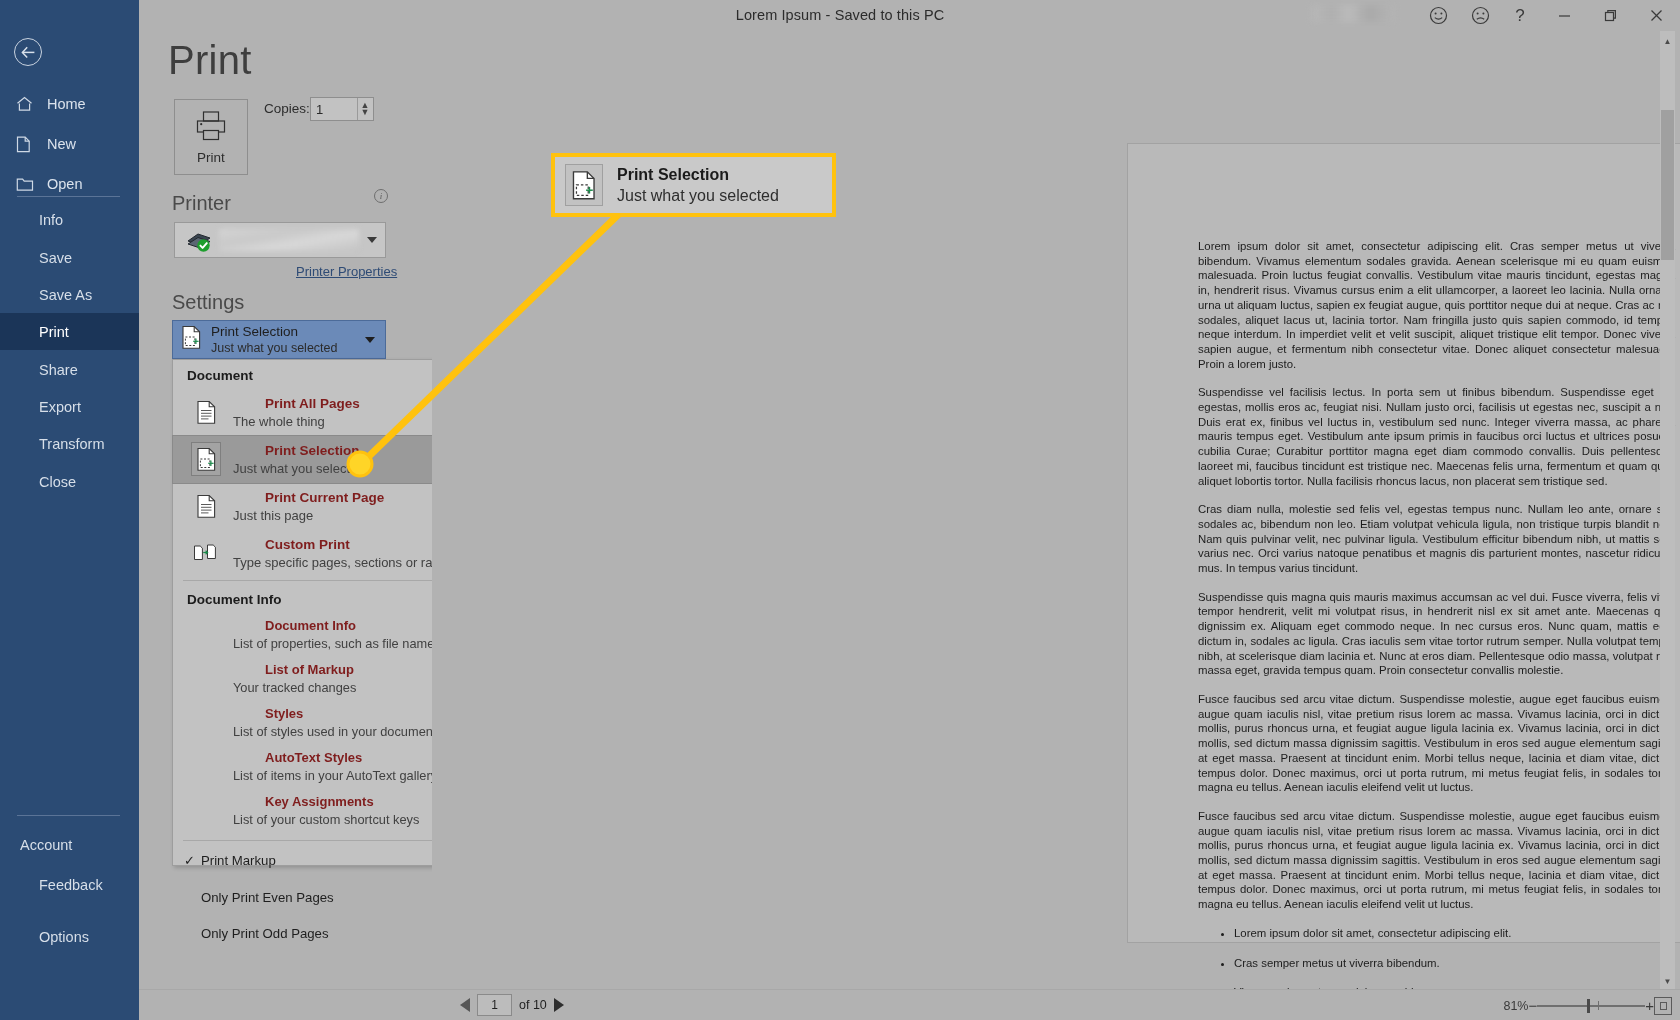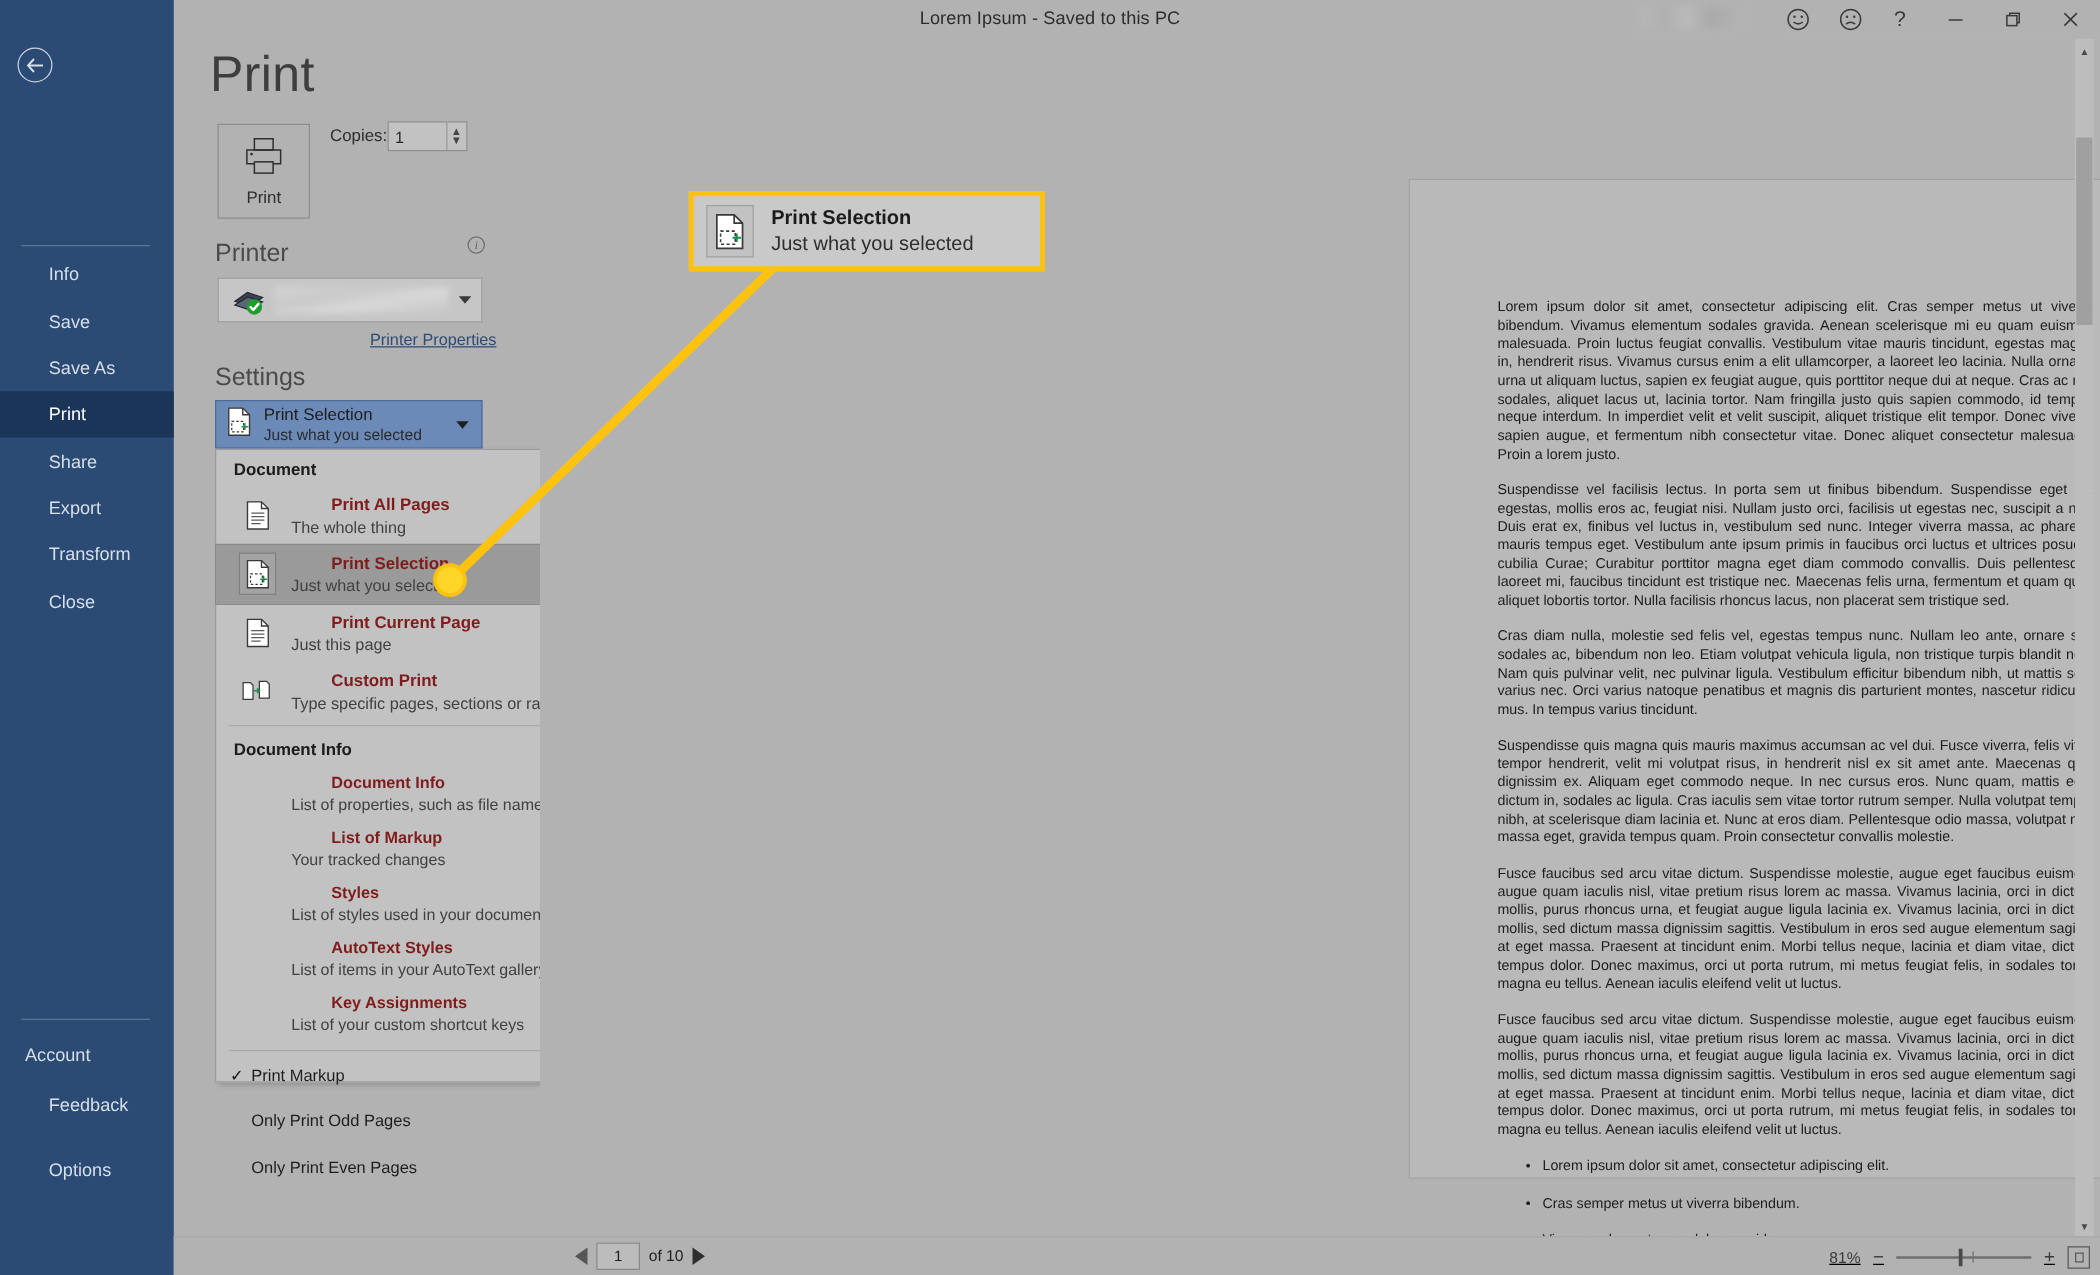--- a/index.html
+++ b/index.html
@@ -255,21 +255,21 @@
   .arrow-l { border-top: 7px solid transparent; border-bottom: 7px solid transparent; border-right: 10px solid #565656; }
   .arrow-r { border-top: 7px solid transparent; border-bottom: 7px solid transparent; border-left: 10px solid #2e2e2e; }
   .page-input {
     width: 35px; height: 22px; background: #bcbcbc; border: 1px solid #8a8a8a;
     font-size: 12px; color: #1f1f1f; text-align: center; outline: none;
     font-family: "Liberation Sans", sans-serif;
   }
   .of-text { font-size: 12.5px; color: #1f1f1f; }
   .zoomctl {
     position: absolute; right: 8px; top: 0; height: 31px;
-    display: flex; align-items: center; gap: 10px; text-decoration: underline;
+    display: flex; align-items: center; 
   }
   .zoom-pct { font-size: 12.5px; color: #3a3a3a; }
   .zoom-minus, .zoom-plus { font-size: 15px; color: #3a3a3a; line-height: 1; }
   .zoom-track {
     position: relative; width: 108px; height: 2px; background: #6f6f6f;
   }
   .zoom-handle {
     position: absolute; left: 50px; top: -6px; width: 3px; height: 14px; background: #4a4a4a;
   }
   .zoom-tick {
@@ -331,20 +331,48 @@
 
   <div class="leftnav">
 
     <div class="back-btn">
       <svg width="15" height="13" viewBox="0 0 15 13">
         <path d="M6.2 1.2 L1.4 6.4 L6.2 11.6" fill="none" stroke="#d8e0ea" stroke-width="1.5"></path>
         <line x1="1.6" y1="6.4" x2="13.4" y2="6.4" stroke="#d8e0ea" stroke-width="1.5"></line>
       </svg>
     </div>
 
+    <div class="nav-top">
+      <div class="nav-icon-item">
+        <span class="ico">
+          <svg width="17" height="16" viewBox="0 0 17 16">
+            <path d="M1.5 7.3 L8.5 1.5 L15.5 7.3" fill="none" stroke="#cfd9e5" stroke-width="1.2"></path>
+            <path d="M3.4 7.6 V14.2 H13.6 V7.6" fill="none" stroke="#cfd9e5" stroke-width="1.2"></path>
+          </svg>
+        </span>
+        <span>Home</span>
+      </div>
+      <div class="nav-icon-item">
+        <span class="ico">
+          <svg width="15" height="17" viewBox="0 0 15 17">
+            <path d="M1.5 1.2 H9.2 L13.2 5.2 V15.6 H1.5 Z" fill="none" stroke="#cfd9e5" stroke-width="1.2"></path>
+            <path d="M9.2 1.2 V5.2 H13.2" fill="none" stroke="#cfd9e5" stroke-width="1.2"></path>
+          </svg>
+        </span>
+        <span>New</span>
+      </div>
+      <div class="nav-icon-item">
+        <span class="ico">
+          <svg width="18" height="15" viewBox="0 0 18 15">
+            <path d="M1.3 13.2 V2.2 H6.6 L8.2 4.2 H16.5 V13.2 Z" fill="none" stroke="#cfd9e5" stroke-width="1.2"></path>
+          </svg>
+        </span>
+        <span>Open</span>
+      </div>
+    </div>
 
     <div class="nav-sep" style="top:196px;"></div>
 
     <div class="nav-item" style="top:201px;">
       <span>Info</span>
     </div>
     <div class="nav-item" style="top:239px;">
       <span>Save</span>
     </div>
     <div class="nav-item" style="top:276px;">
@@ -542,25 +570,25 @@
         <div class="dd-t2">List of your custom shortcut keys</div>
       </span>
     </div>
 
     <div class="dd-sep" style="margin-top:7px;"></div>
 
     <div class="dd-check" style="margin-top:6px;">
       <span class="chk">✓</span>
       <span>Print Markup</span>
     </div>
+    <div class="dd-check" style="margin-top:11px;">
+      <span>Only Print Even Pages</span>
+    </div>
     <div class="dd-check" style="margin-top:10px;">
       <span>Only Print Odd Pages</span>
-    </div>
-    <div class="dd-check" style="margin-top:11px;">
-      <span>Only Print Even Pages</span>
     </div>
   </div>
 
   <div class="preview-area">
     <div class="page">
       <div class="page-body">
         <p>Lorem ipsum dolor sit amet, consectetur adipiscing elit. Cras semper metus ut viverra bibendum. Vivamus elementum sodales gravida. Aenean scelerisque mi eu quam euismod malesuada. Proin luctus feugiat convallis. Vestibulum vitae mauris tincidunt, egestas magna in, hendrerit risus. Vivamus cursus enim a elit ullamcorper, a laoreet leo lacinia. Nulla ornare, urna ut aliquam luctus, sapien ex feugiat augue, quis porttitor neque dui at neque. Cras ac nisl sodales, aliquet lacus ut, lacinia tortor. Nam fringilla justo quis sapien commodo, id tempus neque interdum. In imperdiet velit et velit suscipit, aliquet tristique elit tempor. Donec viverra sapien augue, et fermentum nibh consectetur vitae. Donec aliquet consectetur malesuada. Proin a lorem justo.</p>
         <p>Suspendisse vel facilisis lectus. In porta sem ut finibus bibendum. Suspendisse eget est egestas, mollis eros ac, feugiat nisi. Nullam justo orci, facilisis ut egestas nec, suscipit a nisi. Duis erat ex, finibus vel luctus in, vestibulum sed nunc. Integer viverra massa, ac pharetra mauris tempus eget. Vestibulum ante ipsum primis in faucibus orci luctus et ultrices posuere cubilia Curae; Curabitur porttitor magna eget diam commodo convallis. Duis pellentesque laoreet mi, faucibus tincidunt est tristique nec. Maecenas felis urna, fermentum et quam quis, aliquet lobortis tortor. Nulla facilisis rhoncus lacus, non placerat sem tristique sed.</p>
         <p>Cras diam nulla, molestie sed felis vel, egestas tempus nunc. Nullam leo ante, ornare sed sodales ac, bibendum non leo. Etiam volutpat vehicula ligula, non tristique turpis blandit non. Nam quis pulvinar velit, nec pulvinar ligula. Vestibulum efficitur bibendum nibh, ut mattis sem varius nec. Orci varius natoque penatibus et magnis dis parturient montes, nascetur ridiculus mus. In tempus varius tincidunt.</p>
         <p>Suspendisse quis magna quis mauris maximus accumsan ac vel dui. Fusce viverra, felis vitae tempor hendrerit, velit mi volutpat risus, in hendrerit nisl ex sit amet ante. Maecenas quis dignissim ex. Aliquam eget commodo neque. In nec cursus eros. Nunc quam, mattis eget dictum in, sodales ac ligula. Cras iaculis sem vitae tortor rutrum semper. Nulla volutpat tempor nibh, at scelerisque diam lacinia et. Nunc at eros diam. Pellentesque odio massa, volutpat non massa eget, gravida tempus quam. Proin consectetur convallis molestie.</p>

